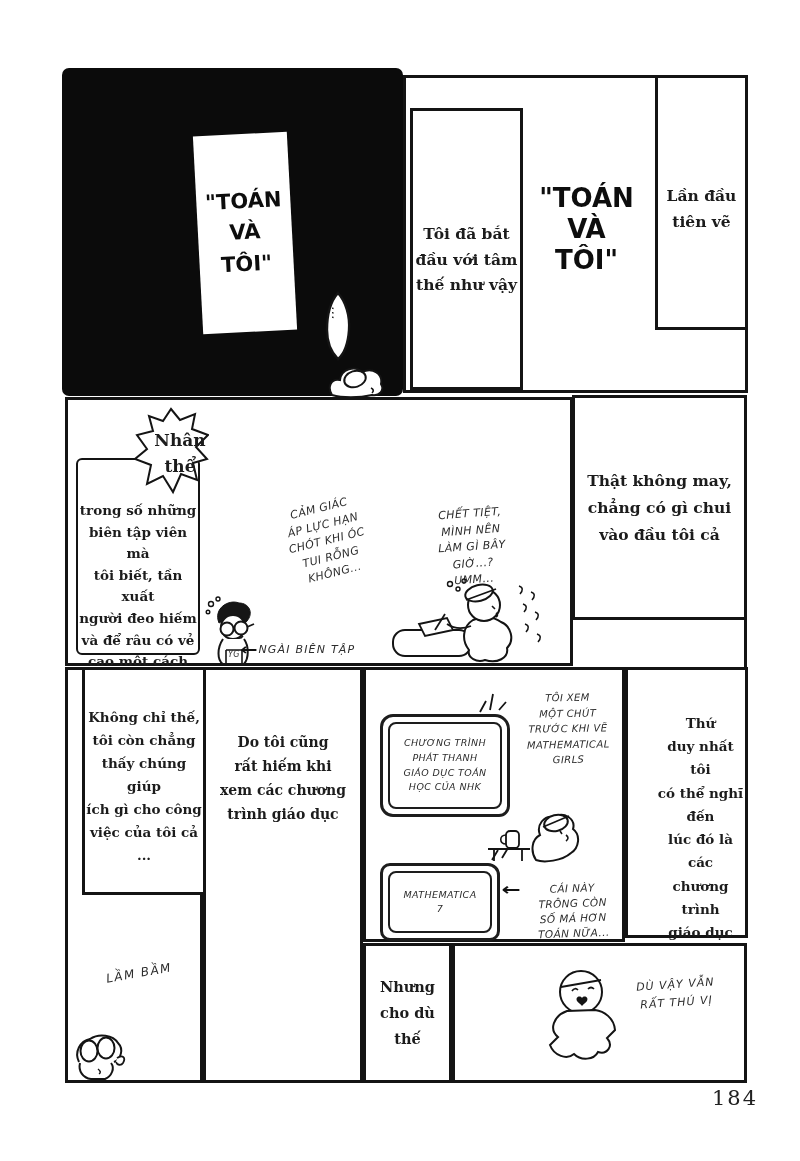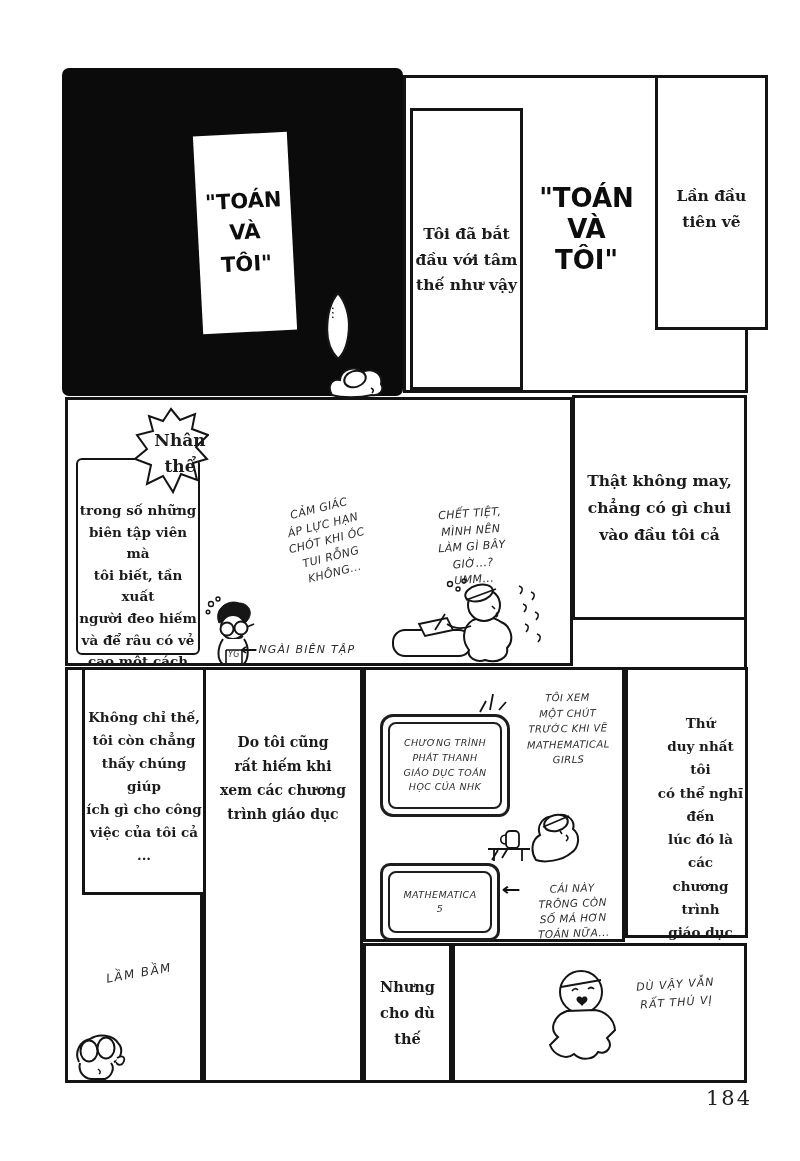--- a/index.html
+++ b/index.html
@@ -44,21 +44,21 @@
 
   <div class="panel" style="left:403px;top:75px;width:345px;height:318px;">
     <div class="ibox" style="left:4px;top:30px;width:113px;height:282px;">
       <div class="txt dlg" style="margin-top:110px;font-size:15.5px;line-height:1.65;">Tôi đã bắt
 đầu với tâm
 thế như vậy</div>
     </div>
     <div class="abs txt ttl" style="left:118px;top:105px;width:125px;font-size:26px;line-height:1.2;">"TOÁN
 VÀ
 TÔI"</div>
-    <div class="ibox" style="left:249px;top:-3px;width:113px;height:255px;">
+    <div class="ibox" style="left:249px;top:-3px;width:93px;height:255px;">
       <div class="txt dlg" style="margin-top:105px;font-size:15.5px;line-height:1.7;">Lần đầu
 tiên vẽ</div>
     </div>
   </div>
 
   <div class="panel" style="left:65px;top:397px;width:508px;height:269px;">
     <div class="ibox" style="left:8px;top:58px;width:124px;height:197px;border-width:2px;border-radius:6px;">
       <div class="txt dlg" style="margin-top:40px;font-size:13.5px;line-height:1.6;">trong số những
 biên tập viên mà
 tôi biết, tần xuất
@@ -179,21 +179,21 @@
       <ellipse cx="70" cy="20" rx="12" ry="8" transform="rotate(-14 70 20)" fill="#fff" stroke="#141414" stroke-width="2"></ellipse>
       <path d="M57,24 L83,13" fill="none" stroke="#141414" stroke-width="1.6"></path>
       <path d="M74,28 l2,3 M80,32 q4,3 0,6" fill="none" stroke="#141414" stroke-width="1.6"></path>
     </svg>
     <svg class="abs" style="left:122px;top:172px;" width="26" height="22" viewBox="0 0 26 22">
       <path d="M4,18 L10,8 M14,16 L20,6" fill="none" stroke="#141414" stroke-width="1.8"></path>
     </svg>
     <div class="tv" style="left:14px;top:193px;width:120px;height:78px;border-radius:10px 12px 10px 10px;">
       <div class="tvscreen">
         <div class="txt hand" style="font-size:9.5px;line-height:1.5;">MATHEMATICA
-5</div>
+7</div>
       </div>
     </div>
     <span class="abs arrow" style="left:138px;top:209px;font-size:17px;transform:scaleX(1.35);">←</span>
     <div class="abs txt hand" style="left:157px;top:211px;width:100px;font-size:10.5px;line-height:1.42;transform:rotate(-2deg);">CÁI NÀY
 TRÔNG CÒN
 SỐ MÁ HƠN
 TOÁN NỮA...</div>
   </div>
 
   <div class="panel" style="left:625px;top:667px;width:123px;height:271px;">
@@ -217,14 +217,14 @@
       <circle cx="44" cy="28" r="21" fill="#fff" stroke="#141414" stroke-width="2"></circle>
       <path d="M24,23 L64,16" fill="none" stroke="#141414" stroke-width="1.8"></path>
       <path d="M30,47 C16,52 12,66 21,73 L13,81 C17,92 30,96 37,90 C44,97 57,96 61,88 C70,91 77,82 70,74 L78,66 C77,54 67,47 58,46 Z" fill="#fff" stroke="#141414" stroke-width="2"></path>
       <path d="M35,27 q3,-4 6,-1 M51,25 q3,-3 6,0" fill="none" stroke="#141414" stroke-width="1.7"></path>
       <path d="M45,34 c-2,-3 -7,-1 -5,3 c1,2 4,3 5,5 c1,-2 4,-3 5,-5 c2,-4 -3,-6 -5,-3 Z" fill="#141414"></path>
     </svg>
     <div class="abs txt hand" style="left:166px;top:30px;width:110px;font-size:11px;line-height:1.65;letter-spacing:1px;transform:rotate(-4deg);">DÙ VẬY VẪN
 RẤT THÚ VỊ</div>
   </div>
 
-  <div class="abs txt pageno" style="left:700px;top:1086px;width:58px;font-size:21px;">184</div>
+  <div class="abs txt pageno" style="left:700px;top:1086px;width:58px;font-size:21px;text-align:right;">184</div>
 </div>
 
 </body></html>

